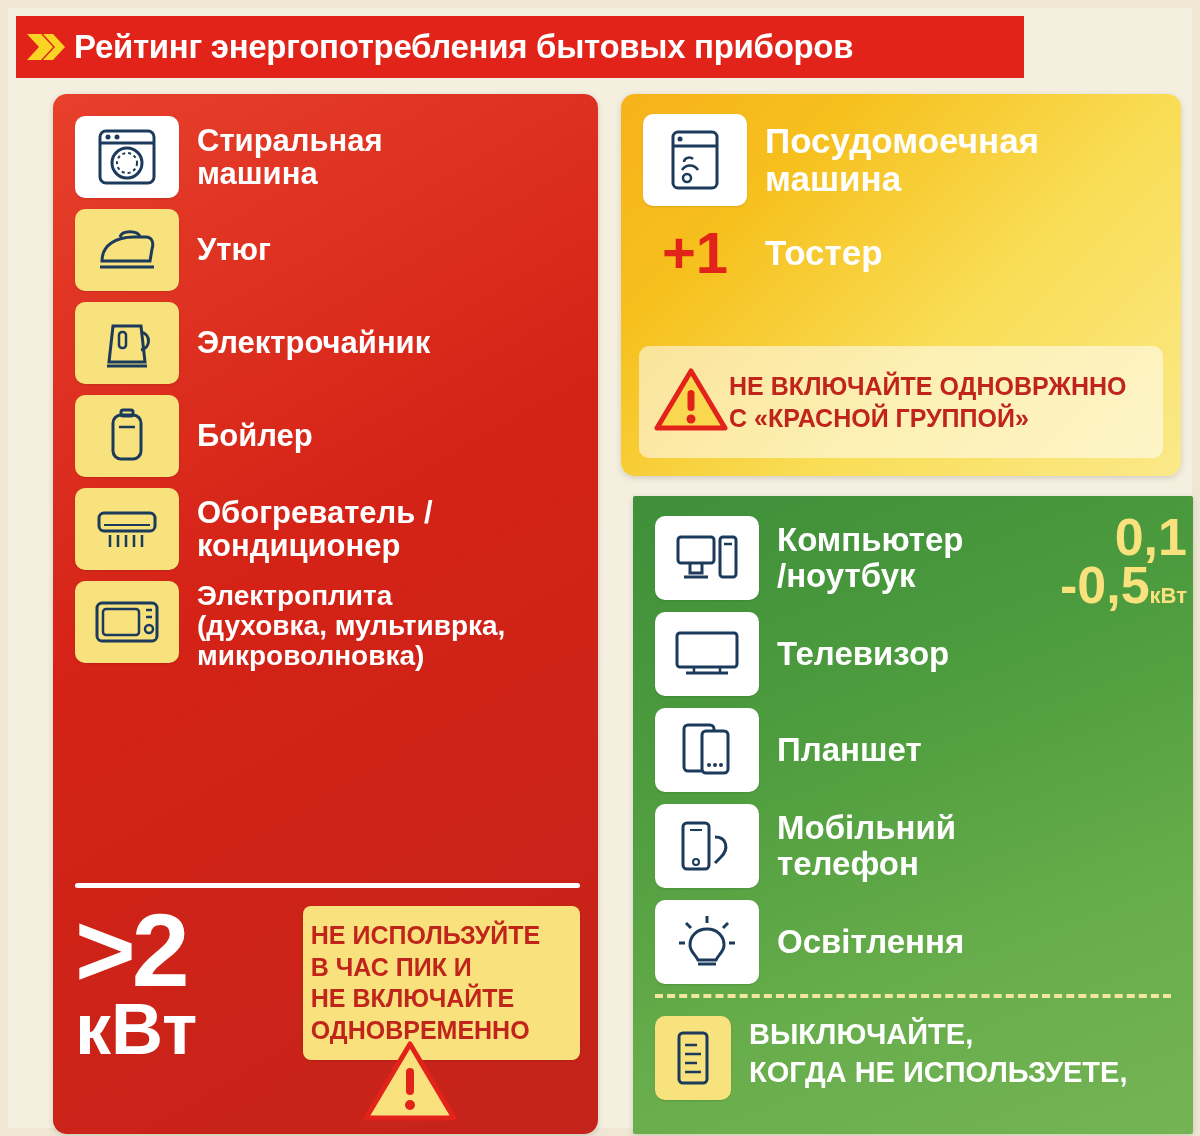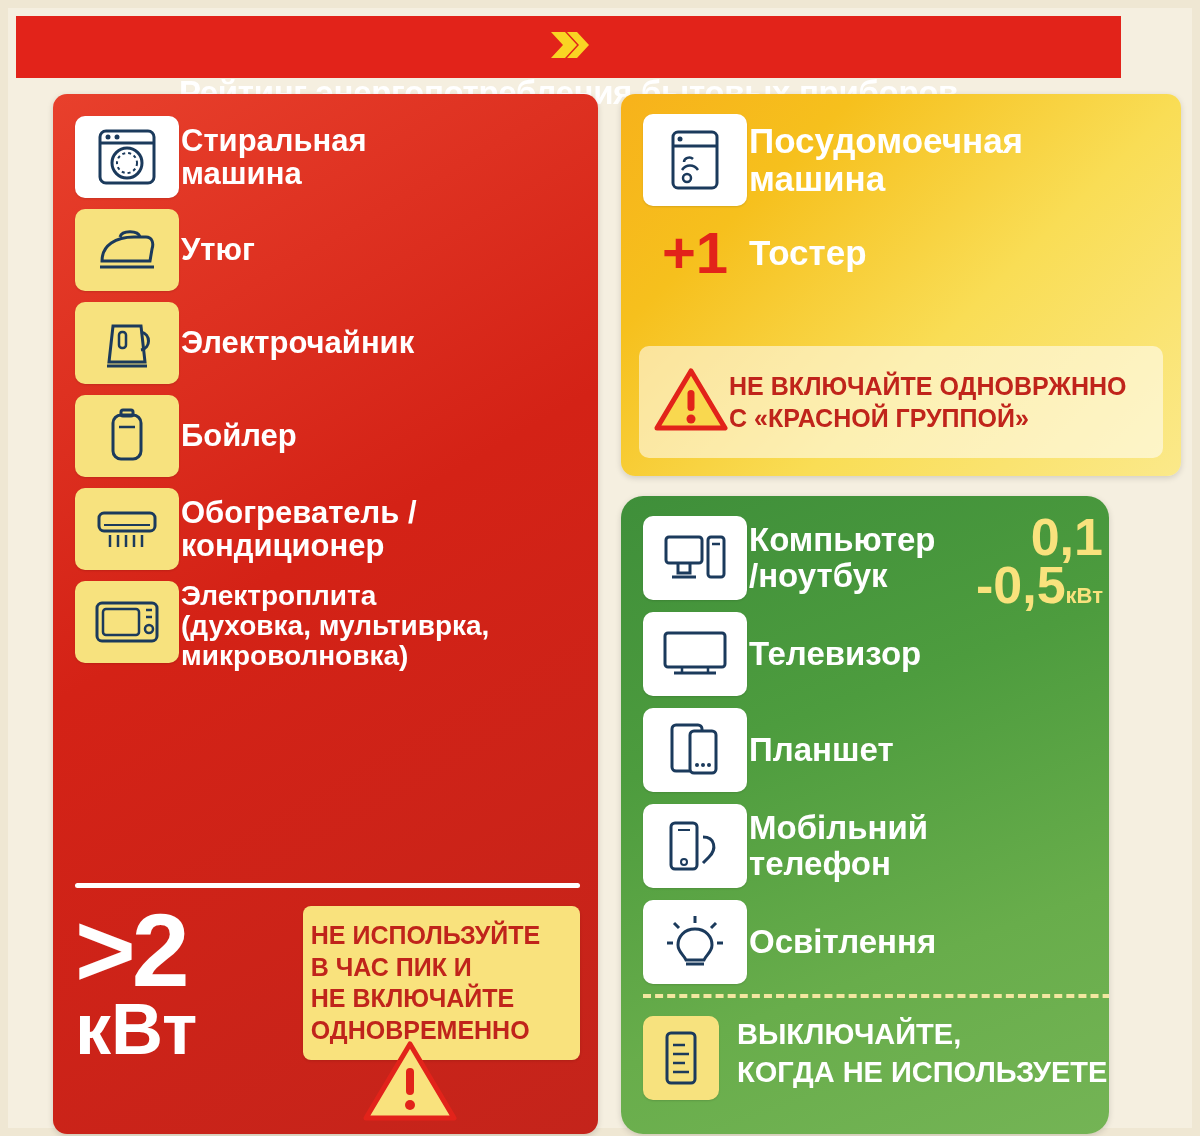--- a/index.html
+++ b/index.html
@@ -13,23 +13,23 @@
   .poster{
     position:relative;
     width:1200px;height:1136px;
     box-sizing:border-box;
     background:#f5efe0;
     border:8px solid #efe7d3;
   }
   
   .header{
     position:absolute;left:8px;top:8px;
-    width:1105px;height:62px;
+    width:1008px;height:62px;
     background:#e2231a;
-    display:flex;align-items:center;flex-direction:column;
+    display:flex;align-items:center;
   }
   .header .logo{
     width:58px;height:62px;
     display:flex;align-items:center;justify-content:center;
     flex:0 0 58px;
   }
   .header .logo svg{display:block;}
   .header .title{
     color:#ffffff;
     font-size:33px;
@@ -57,32 +57,32 @@
   }
   .panel-yellow{
     position:absolute;left:0;top:0;
     width:560px;height:382px;
     border-radius:14px;
     background:linear-gradient(135deg,#f7b21b 0%,#f6c01d 25%,#f9dd55 60%,#fbe98a 100%);
     box-shadow:0 2px 6px rgba(0,0,0,.15);
     overflow:hidden;
   }
   .panel-green{
-    position:absolute;left:0;top:402px;
-    width:488px;height:638px;
-    border-radius:22px;
+    position:absolute;left:12px;top:402px;
+    width:560px;height:638px;
+    border-radius:2px;
     background:linear-gradient(160deg,#3f8f3a 0%,#4d9c3e 35%,#68ad4b 70%,#74b455 100%);
     box-shadow:0 2px 6px rgba(0,0,0,.15);
     overflow:hidden;
   }
 
   
   .row{
     display:flex;align-items:center;
-    gap:2px;
+    gap:18px;
     margin-bottom:12px;
   }
   .icon-tile{
     flex:0 0 auto;
     width:104px;height:84px;
     border-radius:10px;
     background:#f7e27e;
     display:flex;align-items:center;justify-content:center;
     box-shadow:0 1px 2px rgba(0,0,0,.12);
   }

